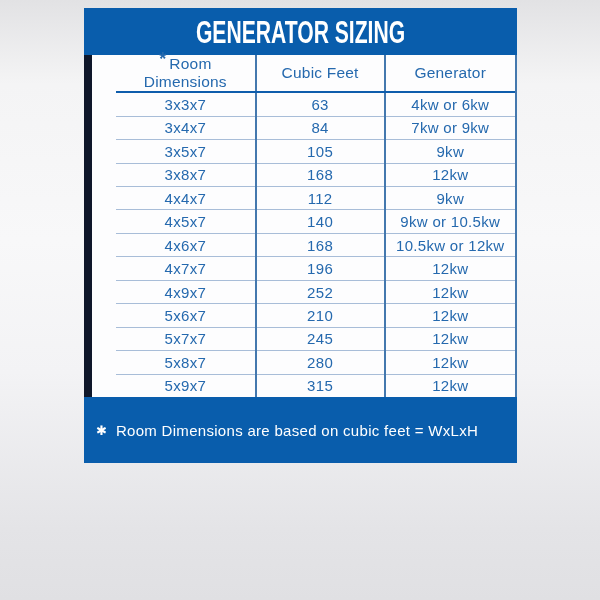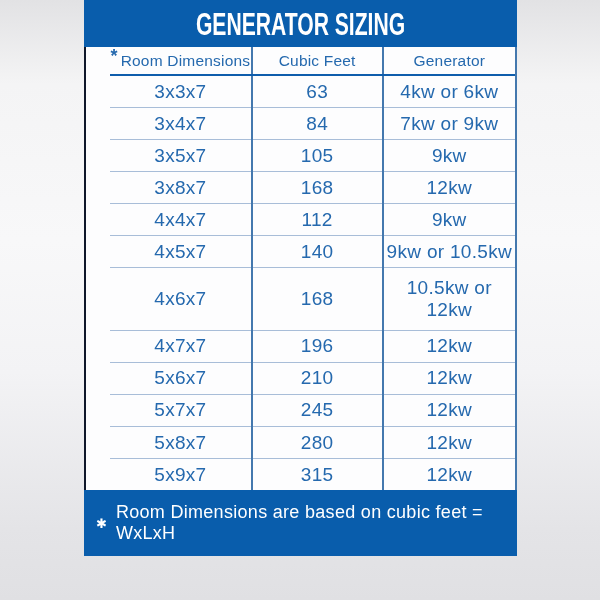--- a/index.html
+++ b/index.html
@@ -3,65 +3,65 @@
 <meta charset="utf-8">
 <style>
   * { margin:0; padding:0; box-sizing:border-box; }
   html,body { width:600px; height:600px; overflow:hidden; }
   body {
     font-family:"Liberation Sans", sans-serif;
     background:linear-gradient(180deg,#e2e2e4 0%,#f4f4f5 14%,#f8f8f9 40%,#f3f3f5 62%,#e4e4e7 88%,#e0e0e3 100%);
     position:relative;
   }
   .panel {
-    position:absolute; left:84px; top:0;
-    width:433px; height:556px;
+    position:absolute; left:84px; top:8px;
+    width:433px; height:455px;
     display:flex; flex-direction:column;
   }
   .title-bar {
     height:47px; background:#095dac; flex:0 0 47px;
     display:flex; align-items:center; justify-content:center;
     overflow:hidden;
   }
   .title-text {
     color:#ffffff; font-weight:bold; font-size:32px;
     white-space:nowrap; transform:scaleX(0.66);
     letter-spacing:0px; line-height:1;
   }
   .table-area {
     flex:1 1 auto; background:#fdfdfe;
-    border-left:2px solid #0f172a; border-right:2px solid #4478ae;padding-left:24px;
+    border-left:8px solid #0f172a; border-right:2px solid #4478ae;padding-left:24px;
   }
   table {
     width:100%; height:100%;
     border-collapse:collapse; table-layout:fixed;
   }
   col.c1 { width:35%; } col.c2 { width:32.3%; } col.c3 { width:32.7%; }
   th, td {
     text-align:center; vertical-align:middle;
-    color:#2569ae; font-size:19px;
+    color:#2569ae; font-size:15px;
   }
   th {
     height:28px; font-weight:normal; font-size:15.5px;
     border-bottom:2px solid #0e5dac; letter-spacing:0.2px;
   }
   th + th, td + td { border-left:2px solid #4478ae; }
   tbody td { border-top:1px solid #a8bdd8; letter-spacing:0.3px; }
   tbody tr:first-child td { border-top:none; }
   .hdr-ast {
     font-weight:bold; font-size:18px; line-height:0;
     position:relative; top:-4px; margin-right:3px; color:#2569ae;
   }
   .footer-bar {
     flex:0 0 66px; height:66px; background:#095dac;
     display:flex; align-items:center; padding-left:12px;
     color:#ffffff;
   }
   .foot-ast { font-size:13px; margin-right:9px; line-height:1; }
-  .foot-text { font-size:18px; letter-spacing:0.3px; }
+  .foot-text { font-size:15px; letter-spacing:0.3px; }
 </style>
 </head>
 <body>
 
 <div class="panel">
 
   <div class="title-bar">
     <span class="title-text">GENERATOR SIZING</span>
   </div>
 
@@ -114,20 +114,25 @@
             <td>4x6x7</td>
             <td>168</td>
             <td>10.5kw or 12kw</td>
           </tr>
           <tr>
             <td>4x7x7</td>
             <td>196</td>
             <td>12kw</td>
           </tr>
           <tr>
+            <td>4x9x7</td>
+            <td>252</td>
+            <td>12kw</td>
+          </tr>
+          <tr>
             <td>5x6x7</td>
             <td>210</td>
             <td>12kw</td>
           </tr>
           <tr>
             <td>5x7x7</td>
             <td>245</td>
             <td>12kw</td>
           </tr>
           <tr>

